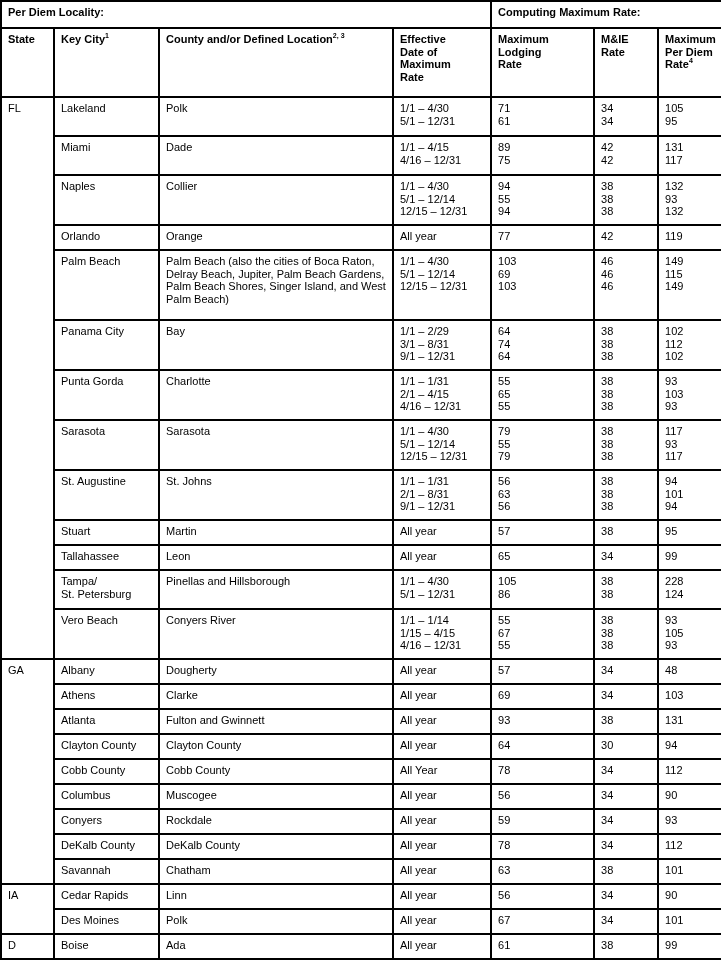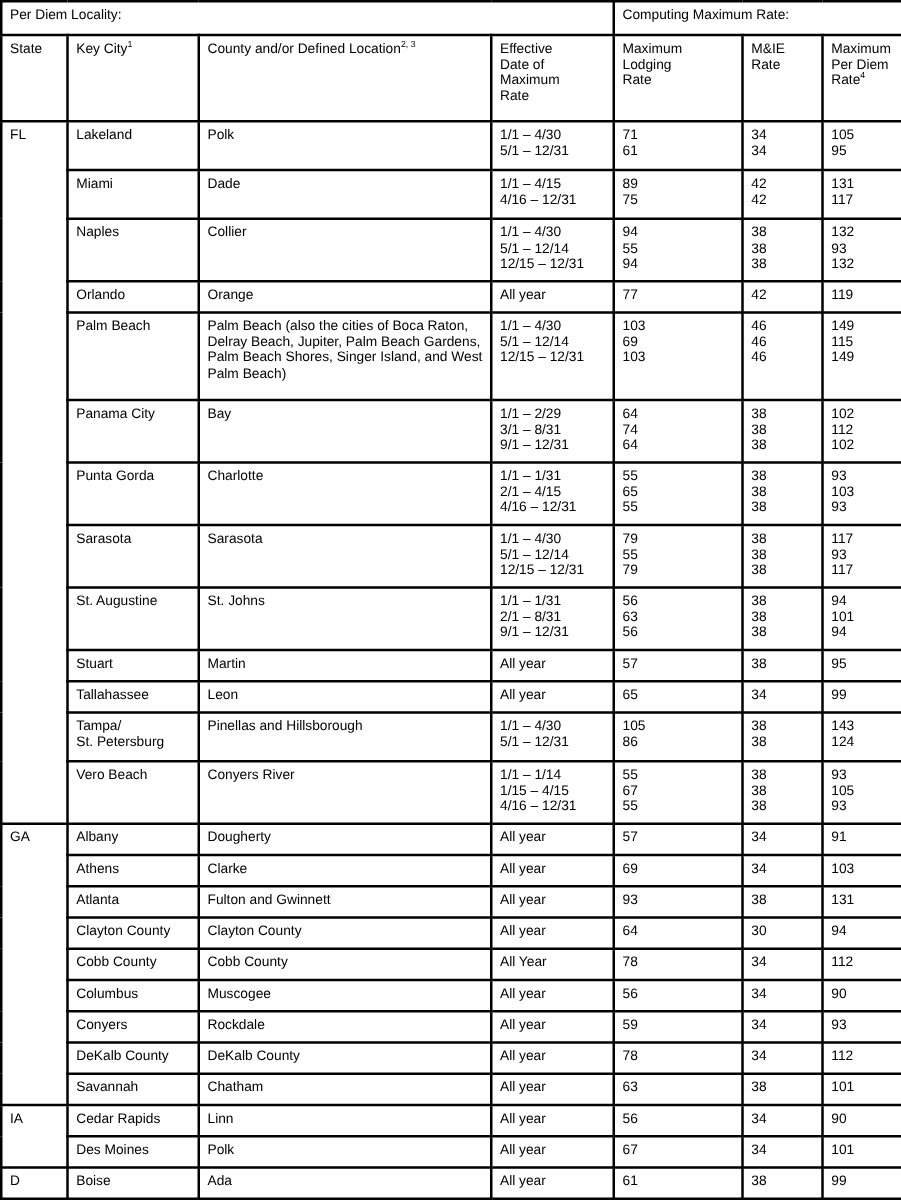--- a/index.html
+++ b/index.html
@@ -17,21 +17,21 @@
     border:2px solid #000;
     vertical-align:top;
     font-size:11px;
     line-height:12.5px;
     white-space:pre-line;
     padding:4px 6px;
     text-align:left;
     overflow:hidden;
     font-weight:normal;
   }
-  table.perdiem th { font-weight:normal; }
+  table.perdiem th { font-weight:bold; }
   th.group { height:17px; font-size:11.5px; vertical-align:middle; padding-top:2px; padding-bottom:2px; }
   tr.hdr2 th { height:59px;margin-top:28px; }
   td.num { text-align:center; padding-left:1px; padding-right:1px; }
   td.dates { padding-left:8px; }
   td.state { padding-left:7px; }
   sup { font-size:7px; line-height:0; }
   tr.rh1 { height:25px; }
   tr.rh2 { height:39px; }
   tr.rh3 { height:50px;margin-top:32px; }
   tr.rh4 { height:70px; }
@@ -220,21 +220,21 @@
   <tr class="rh2">
     <td>Tampa/
 St. Petersburg</td>
     <td>Pinellas and Hillsborough</td>
     <td class="dates">1/1 – 4/30
 5/1 – 12/31</td>
     <td class="num">105
 86</td>
     <td class="num">38
 38</td>
-    <td class="num">143
+    <td class="num">228
 124</td>
   </tr>
   <tr class="rh3">
     <td>Vero Beach</td>
     <td>Conyers River</td>
     <td class="dates">1/1 – 1/14
 1/15 – 4/15
 4/16 – 12/31</td>
     <td class="num">55
 67
@@ -247,21 +247,21 @@
 93</td>
   </tr>
 
   <tr class="rh1">
     <td class="state" rowspan="9">GA</td>
     <td>Albany</td>
     <td>Dougherty</td>
     <td class="dates">All year</td>
     <td class="num">57</td>
     <td class="num">34</td>
-    <td class="num">91</td>
+    <td class="num">48</td>
   </tr>
   <tr class="rh1">
     <td>Athens</td>
     <td>Clarke</td>
     <td class="dates">All year</td>
     <td class="num">69</td>
     <td class="num">34</td>
     <td class="num">103</td>
   </tr>
   <tr class="rh1">

